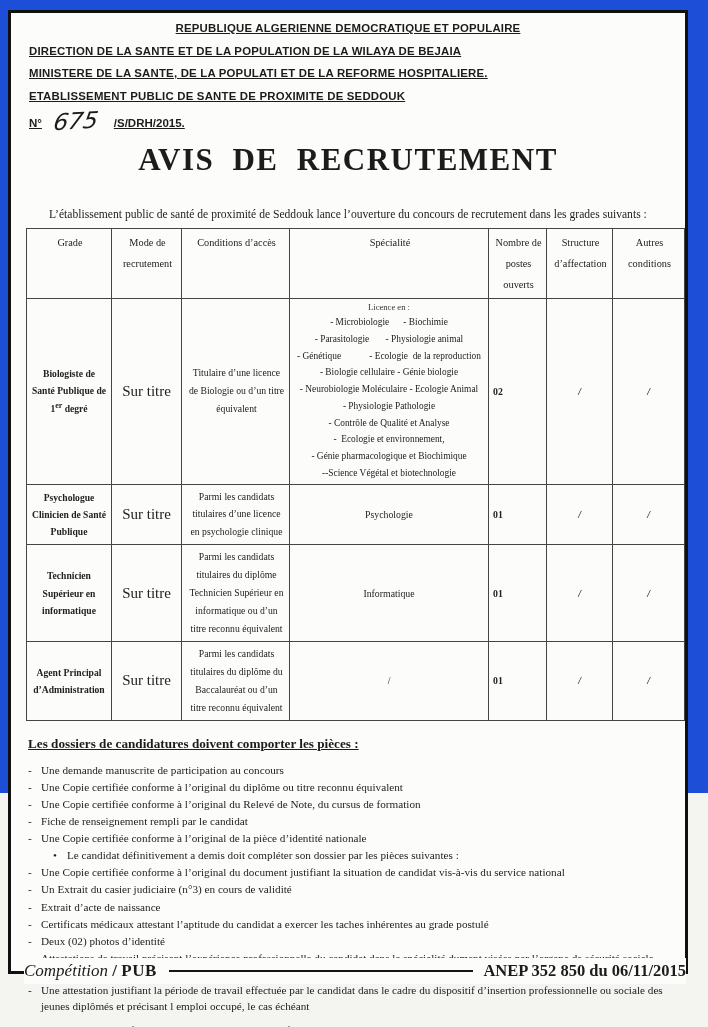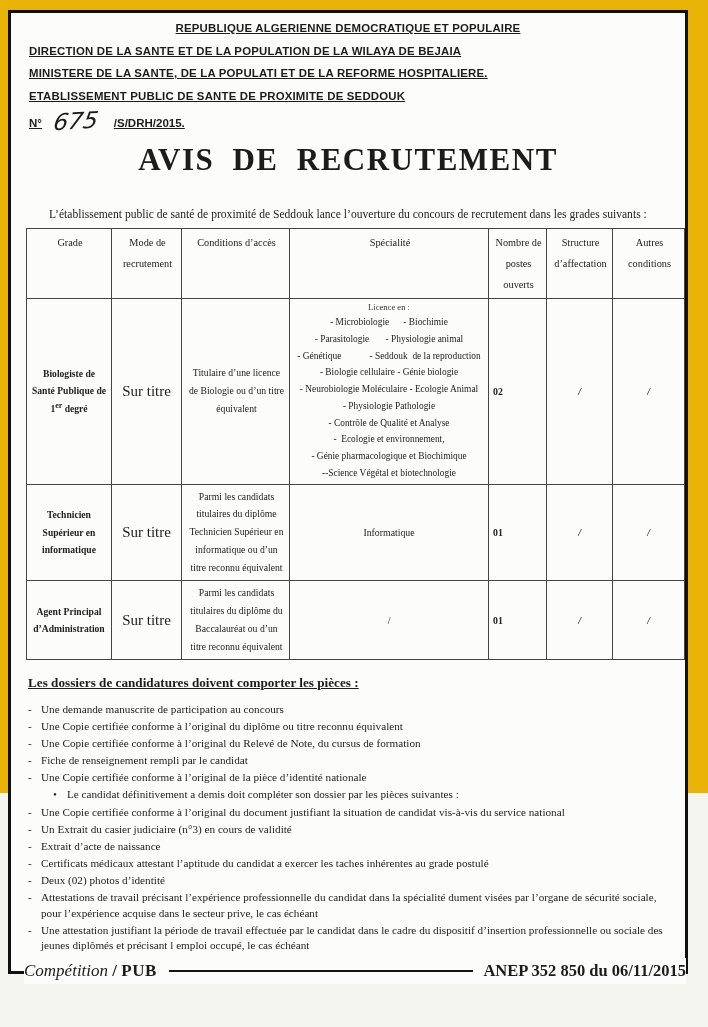--- a/index.html
+++ b/index.html
@@ -1,18 +1,18 @@
 <!DOCTYPE html>
 <html><head>
 <meta charset="utf-8">
 <style>
   html,body{margin:0;padding:0;}
   body{width:708px;height:1027px;overflow:hidden;background:#f4f4f1;
        font-family:"Liberation Serif", serif;color:#1c1c1c;}
-  .page{position:relative;width:708px;height:793px;background:#eab308;}
+  .page{position:relative;width:708px;height:793px;background:#1d4ed8;}
   .frame{position:absolute;left:8px;top:10px;width:674px;height:958px;
          border:3px solid #101010;background:#fcfcfa;}
   
   .hdr{padding-top:9px;}
   .hdr-line{font-family:"Liberation Sans", sans-serif;font-weight:bold;
             font-size:11.4px;letter-spacing:.2px;text-decoration:underline;
             padding-left:18px;margin:0 0 10.5px 0;white-space:nowrap;}
   .hdr-line.center{text-align:center;padding-left:0;}
   .ref-line{font-family:"Liberation Sans", sans-serif;font-weight:bold;font-size:11.5px;
             padding-left:18px;margin-top:2px;text-decoration:underline;}
@@ -105,33 +105,42 @@
       </thead>
       <tbody>
         <tr style="height:176px">
           <td class="grade"><span>Biologiste de Santé Publique de 1</span><sup>er</sup><span> degré</span></td>
           <td class="mode">Sur titre</td>
           <td class="cond mid">Titulaire d’une licence de Biologie  ou d’un titre équivalent</td>
           <td class="spec">
             <div class="spec-intro">Licence en :</div>
             <div class="spec-line">- Microbiologie      - Biochimie</div>
             <div class="spec-line">- Parasitologie       - Physiologie animal</div>
-            <div class="spec-line">- Génétique            - Seddouk  de la reproduction</div>
+            <div class="spec-line">- Génétique            - Ecologie  de la reproduction</div>
             <div class="spec-line">- Biologie cellulaire - Génie biologie</div>
             <div class="spec-line">- Neurobiologie Moléculaire - Ecologie Animal</div>
             <div class="spec-line">- Physiologie Pathologie</div>
             <div class="spec-line">- Contrôle de Qualité et Analyse</div>
             <div class="spec-line">-  Ecologie et environnement,</div>
             <div class="spec-line">- Génie pharmacologique et Biochimique</div>
             <div class="spec-line">--Science Végétal et biotechnologie</div>
           </td>
           <td class="num">02</td>
           <td class="slash">/</td>
           <td class="slash">/</td>
         </tr>
+        <tr style="height:52px">
+          <td class="grade">Psychologue Clinicien de Santé Publique</td>
+          <td class="mode">Sur titre</td>
+          <td class="cond">Parmi les candidats titulaires d’une licence en psychologie clinique</td>
+          <td class="spec-center">Psychologie</td>
+          <td class="num">01</td>
+          <td class="slash">/</td>
+          <td class="slash">/</td>
+        </tr>
         <tr style="height:78px">
           <td class="grade">Technicien Supérieur  en informatique</td>
           <td class="mode">Sur titre</td>
           <td class="cond">Parmi les candidats titulaires du diplôme Technicien Supérieur en informatique ou d’un titre reconnu équivalent</td>
           <td class="spec-center">Informatique</td>
           <td class="num">01</td>
           <td class="slash">/</td>
           <td class="slash">/</td>
         </tr>
         <tr style="height:74px">

